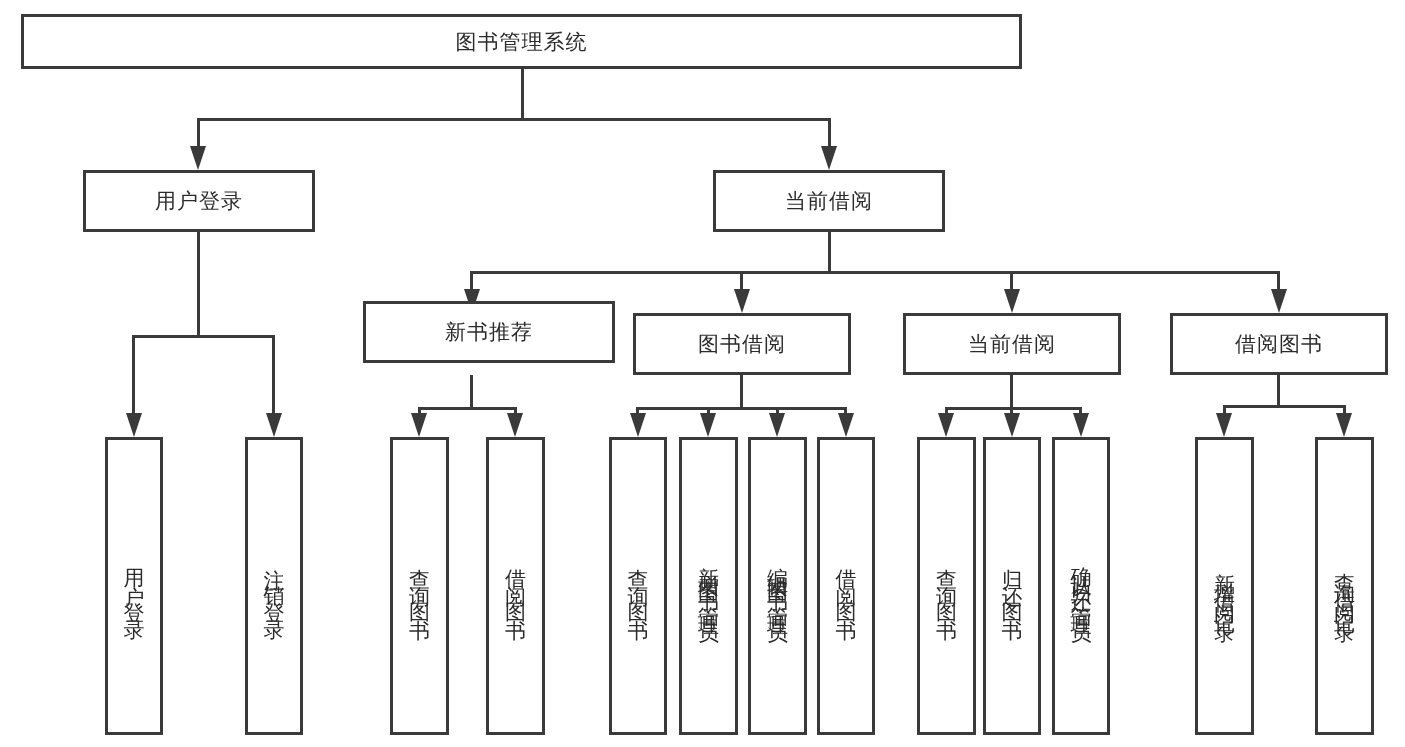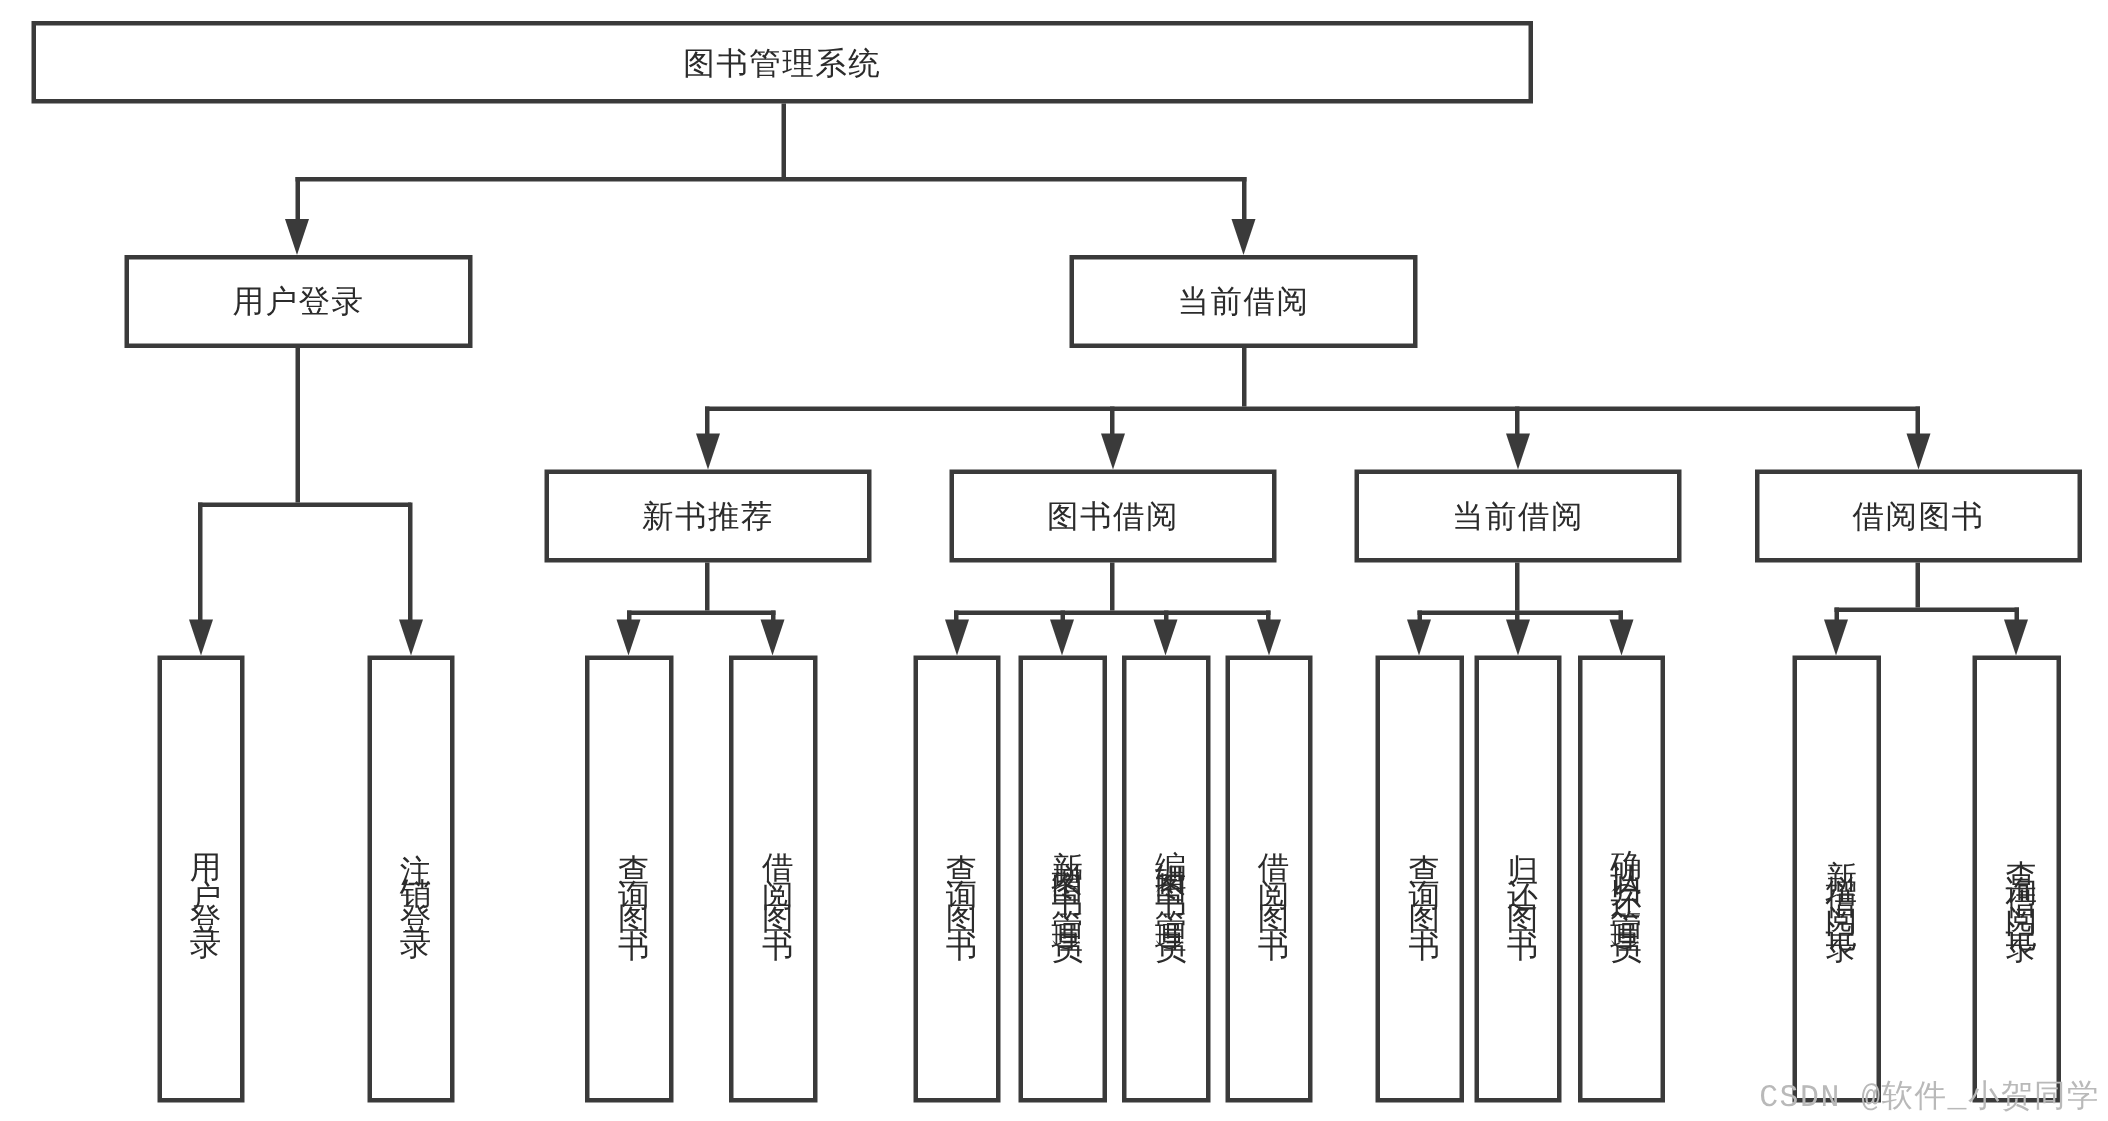--- a/index.html
+++ b/index.html
@@ -5,21 +5,21 @@
   :root{
     --line:#3a3a3a;
     --text:#2b2b2b;
     --watermark:#b9b9b9;
     --background:#ffffff;
   }
   html,body{margin:0;padding:0;background:#fff;}
   .canvas{
     position:relative;width:1405px;height:747px;overflow:hidden;
     background:var(--background);
-    font-family:Liberation Mono, monospace;
+    font-family:Liberation Serif, serif;
     color:var(--text);
   }
   .box{
     position:absolute;box-sizing:border-box;
     border:3px solid var(--line);background:#fff;
     display:flex;align-items:center;justify-content:center;
     font-size:21px;letter-spacing:1px;white-space:nowrap;
   }
   .vbox{
     writing-mode:vertical-rl;text-orientation:mixed;
@@ -73,21 +73,21 @@
     <div class="vline" style="left:470px;top:271px;height:20px;"></div>
     <div class="arrow" style="left:464px;top:289px;"></div>
     <div class="vline" style="left:740px;top:271px;height:20px;"></div>
     <div class="arrow" style="left:734px;top:289px;"></div>
     <div class="vline" style="left:1010px;top:271px;height:20px;"></div>
     <div class="arrow" style="left:1004px;top:289px;"></div>
     <div class="vline" style="left:1277px;top:271px;height:20px;"></div>
     <div class="arrow" style="left:1271px;top:289px;"></div>
   </div>
 
-  <div class="box" style="left:363px;top:313px;width:218px;height:62px;text-align:center;">新书推荐</div>
+  <div class="box" style="left:363px;top:301px;width:252px;height:62px;text-align:center;">新书推荐</div>
   <div class="box" style="left:633px;top:313px;width:218px;height:62px;">图书借阅</div>
   <div class="box" style="left:903px;top:313px;width:218px;height:62px;">当前借阅</div>
   <div class="box" style="left:1170px;top:313px;width:218px;height:62px;">借阅图书</div>
 
   <div>
     <div class="vline" style="left:470px;top:375px;height:32px;"></div>
     <div class="hline" style="left:418px;top:407px;width:99px;"></div>
     <div class="vline" style="left:418px;top:407px;height:8px;"></div>
     <div class="arrow" style="left:411px;top:413px;"></div>
     <div class="vline" style="left:514px;top:407px;height:8px;"></div>
@@ -164,15 +164,14 @@
     <span class="vtext" style="letter-spacing: 8px;">确认归还（管理员）</span>
   </div>
 
   <div class="box vbox" style="left:1195px;top:437px;width:59px;height:298px;">
     <span class="vtext" style="letter-spacing: 10px;">新增借阅记录</span>
   </div>
   <div class="box vbox" style="left:1315px;top:437px;width:59px;height:298px;">
     <span class="vtext" style="letter-spacing: 10px;">查询借阅记录</span>
   </div>
 
-  <div class="watermark">CSDN @软件_小贺同学</div>
 
 </div>
 
 </body></html>

